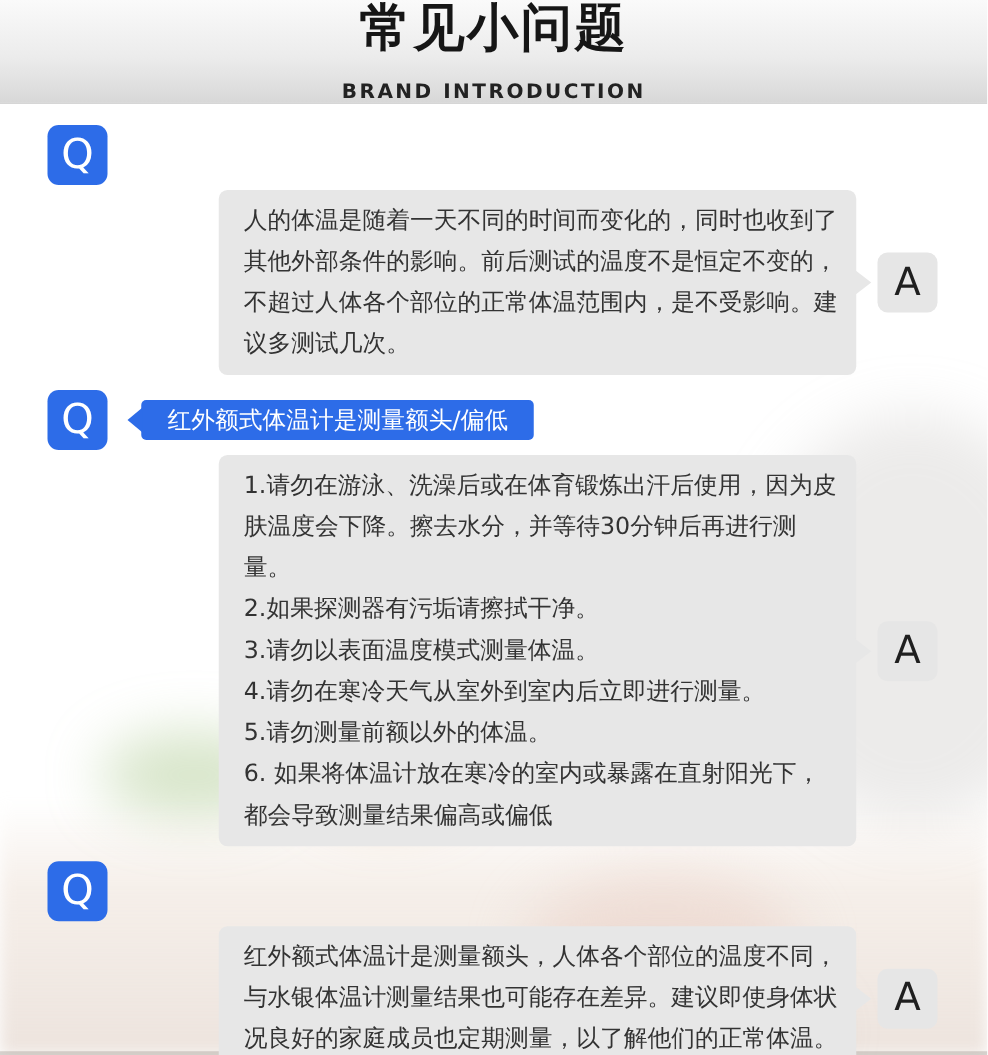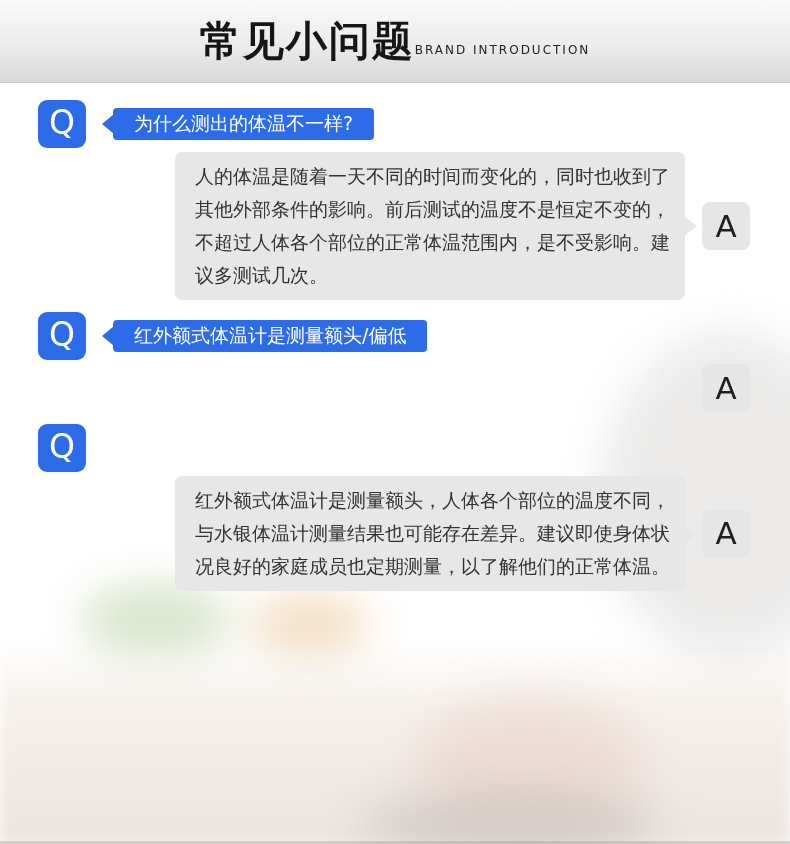--- a/index.html
+++ b/index.html
@@ -30,30 +30,30 @@
   .blob-gray-bottom { left: 360px; top: 790px; width: 300px; height: 70px; background: rgba(186,178,172,0.45); }
   .bottom-edge { position: absolute; left: 0; right: 0; bottom: 0; height: 3px; background: rgba(150,140,133,0.35); }
 
   .content { position: relative; z-index: 1; }
 
   
   .header {
     height: 83px;
     background: linear-gradient(180deg, #fafafa 0%, #ececec 55%, #d8d8d8 100%);
     border-bottom: 1px solid #c9c9c9;
-    display: flex; align-items: center; justify-content: center;
+    display: flex; flex-direction: column; align-items: center; justify-content: center;
     text-align: left;
   }
   .header-title {
     font-size: 41px; line-height: 46px; font-weight: 600; color: #161616;
     letter-spacing: 2px;
   }
   .header-subtitle {
-    font-size: 12px; line-height: 20px; color: #222222; letter-spacing: 2px;
-    margin-top: 18px; font-weight: 400;
+    font-size: 16px; line-height: 20px; color: #222222; letter-spacing: 2px;
+    margin-top: 18px; font-weight: 700;
   }
 
   
   .qa-section { position: relative; }
   .q-row {
     display: flex; align-items: center;
     padding-left: 38px;
     margin-top: 17px;
   }
   .q-row.later { margin-top: 12px; }
@@ -139,40 +139,45 @@
   <div class="content">
 
     <div class="header">
       <div class="header-title">常见小问题</div>
       <div class="header-subtitle">BRAND INTRODUCTION</div>
     </div>
 
     <div class="qa-section">
       <div class="q-row">
         <div class="q-badge">Q</div>
-        <div class="q-ribbon">
-          <span>为什么测出的体温不一样?</span>
-        </div>
       </div>
       <div class="a-row">
         <div class="a-box">
           <div class="a-text">人的体温是随着一天不同的时间而变化的，同时也收到了其他外部条件的影响。前后测试的温度不是恒定不变的，不超过人体各个部位的正常体温范围内，是不受影响。建议多测试几次。</div>
         </div>
         <div class="a-badge">A</div>
       </div>
     </div>
 
     <div class="qa-section">
       <div class="q-row later">
         <div class="q-badge">Q</div>
         <div class="q-ribbon">
           <span>红外额式体温计是测量额头/偏低</span>
         </div>
       </div>
       <div class="a-row">
+        <div class="a-box">
+          <div class="a-text">1.请勿在游泳、洗澡后或在体育锻炼出汗后使用，因为皮肤温度会下降。擦去水分，并等待30分钟后再进行测量。
+2.如果探测器有污垢请擦拭干净。
+3.请勿以表面温度模式测量体温。
+4.请勿在寒冷天气从室外到室内后立即进行测量。
+5.请勿测量前额以外的体温。
+6. 如果将体温计放在寒冷的室内或暴露在直射阳光下，都会导致测量结果偏高或偏低</div>
+        </div>
         <div class="a-badge">A</div>
       </div>
     </div>
 
     <div class="qa-section">
       <div class="q-row later">
         <div class="q-badge">Q</div>
       </div>
       <div class="a-row">
         <div class="a-box">

